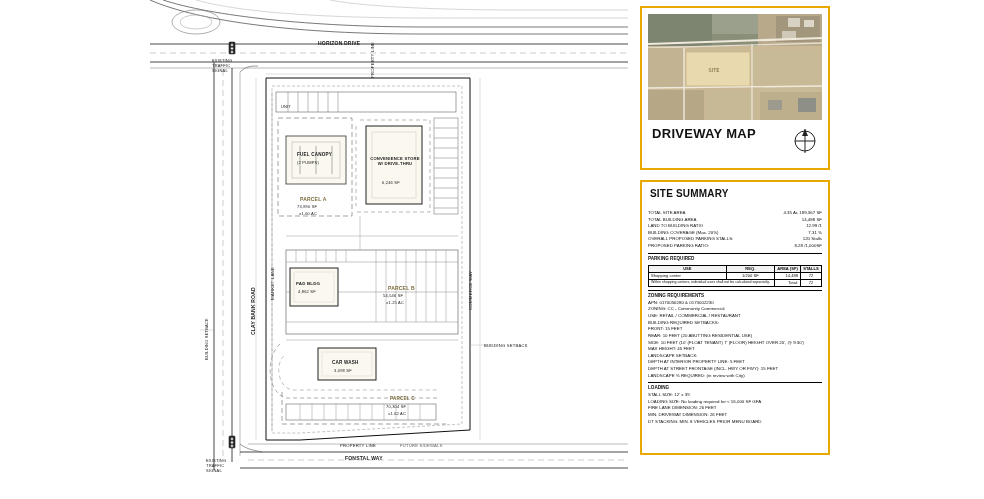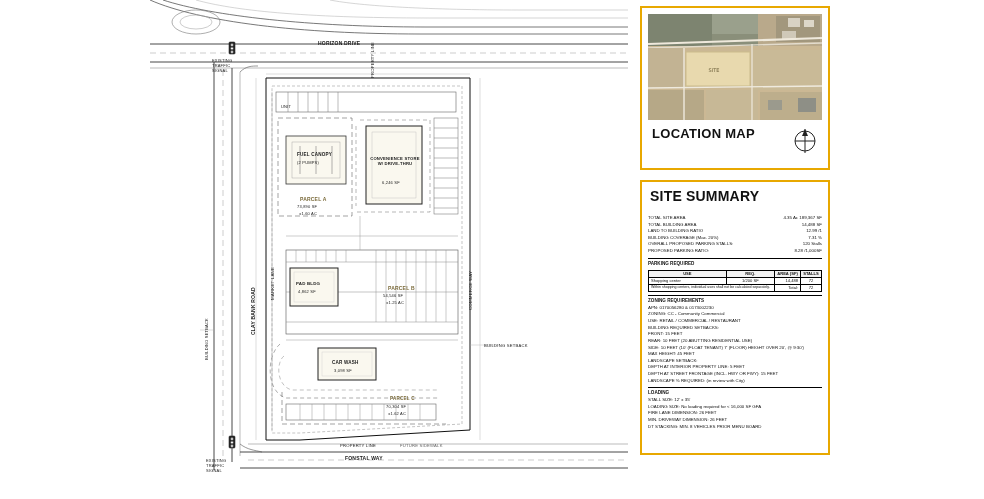--- a/index.html
+++ b/index.html
@@ -17,21 +17,21 @@
   
   #rightcol{position:absolute;left:636px;top:6px;width:340px;}
 
   .panel{border:2px solid #e8a800;background:#ffffff;}
   #locpanel{position:relative;width:186px;height:160px;margin-left:4px;}
   #locimg{position:absolute;left:6px;top:6px;width:174px;height:106px;}
   #loc-title{position:absolute;left:10px;top:118px;font-size:13px;font-weight:bold;color:#111;letter-spacing:.3px;}
   #northrose{position:absolute;right:10px;top:116px;width:26px;height:30px;}
 
   #sumpanel{position:relative;width:186px;height:271px;margin-left:4px;margin-top:10px;}
-  #sum-title{margin:6px 0 11px 8px;font-size:14px;font-weight:bold;color:#111;letter-spacing:.2px;}
+  #sum-title{margin:6px 0 11px 8px;font-size:10px;font-weight:bold;color:#111;letter-spacing:.2px;}
 
   .sumbody{padding:0 6px 4px 6px;font-size:4.4px;line-height:1.5;color:#111;}
   .kv{display:flex;justify-content:space-between;}
   .kv .k{white-space:nowrap;}
   .kv .v{white-space:nowrap;text-align:right;}
   .sec-title{font-weight:bold;font-size:4.6px;margin-top:3px;border-top:1px solid #000;padding-top:2px;}
   .line{white-space:nowrap;}
   .bold{font-weight:bold;}
 
   table.park{width:100%;border-collapse:collapse;font-size:4.1px;margin-top:2px;}
@@ -280,21 +280,21 @@
         <rect x="58" y="76" width="52" height="30" fill="#c7b896"></rect>
         <rect x="104" y="36" width="70" height="40" fill="#c9ba97"></rect>
         <rect x="112" y="78" width="62" height="28" fill="#bdae8c"></rect>
         <rect x="150" y="84" width="18" height="14" fill="#8e8f86"></rect>
         <rect x="120" y="86" width="14" height="10" fill="#9b9a8d"></rect>
 
         <path d="M36 34 L36 106" stroke="#efeade" stroke-width="1.4"></path>
         <path d="M104 30 L104 106" stroke="#efeade" stroke-width="1.2"></path>
         <path d="M0 74 L174 72" stroke="#efeade" stroke-width="1.4"></path>
       </svg>
-      <div id="loc-title">LOCATION MAP</div>
+      <div id="loc-title">DRIVEWAY MAP</div>
       <svg id="northrose" viewBox="0 0 26 30">
         <circle cx="13" cy="17" r="10" fill="none" stroke="#222" stroke-width="1"></circle>
         <path d="M13 5 L13 29" stroke="#222" stroke-width="1"></path>
         <path d="M3 17 L23 17" stroke="#222" stroke-width="1"></path>
         <path d="M13 5 L10 12 L16 12 Z" fill="#222"></path>
       </svg>
     </div>
 
     <div id="sumpanel" class="panel">
       <div id="sum-title">SITE SUMMARY</div>

